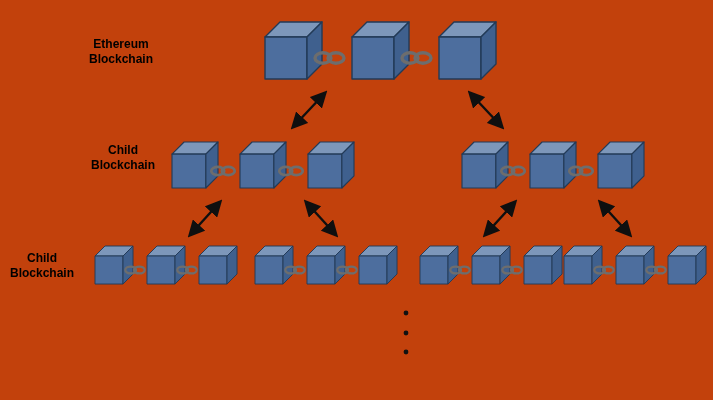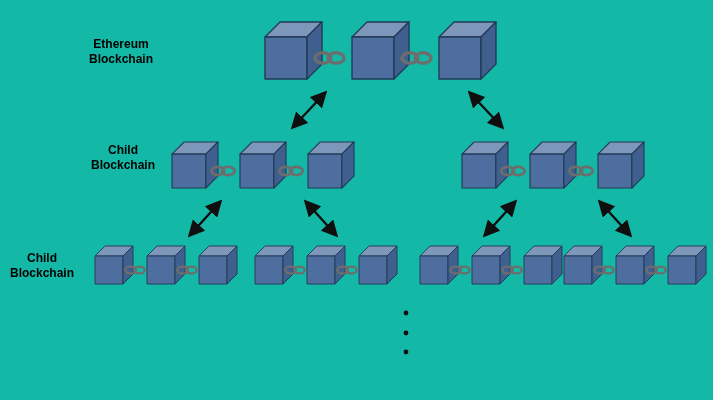--- a/index.html
+++ b/index.html
@@ -5,21 +5,21 @@
   html, body {
     margin: 0;
     padding: 0;
     background: #ffffff;
     font-family: "Liberation Sans", sans-serif;
   }
   .canvas {
     position: relative;
     width: 713px;
     height: 400px;
-    background: #14b8a6;
+    background: #c2410c;
     overflow: hidden;
   }
   .diagram-svg {
     position: absolute;
     left: 0;
     top: 0;
   }
   .label {
     position: absolute;
     width: 84px;

